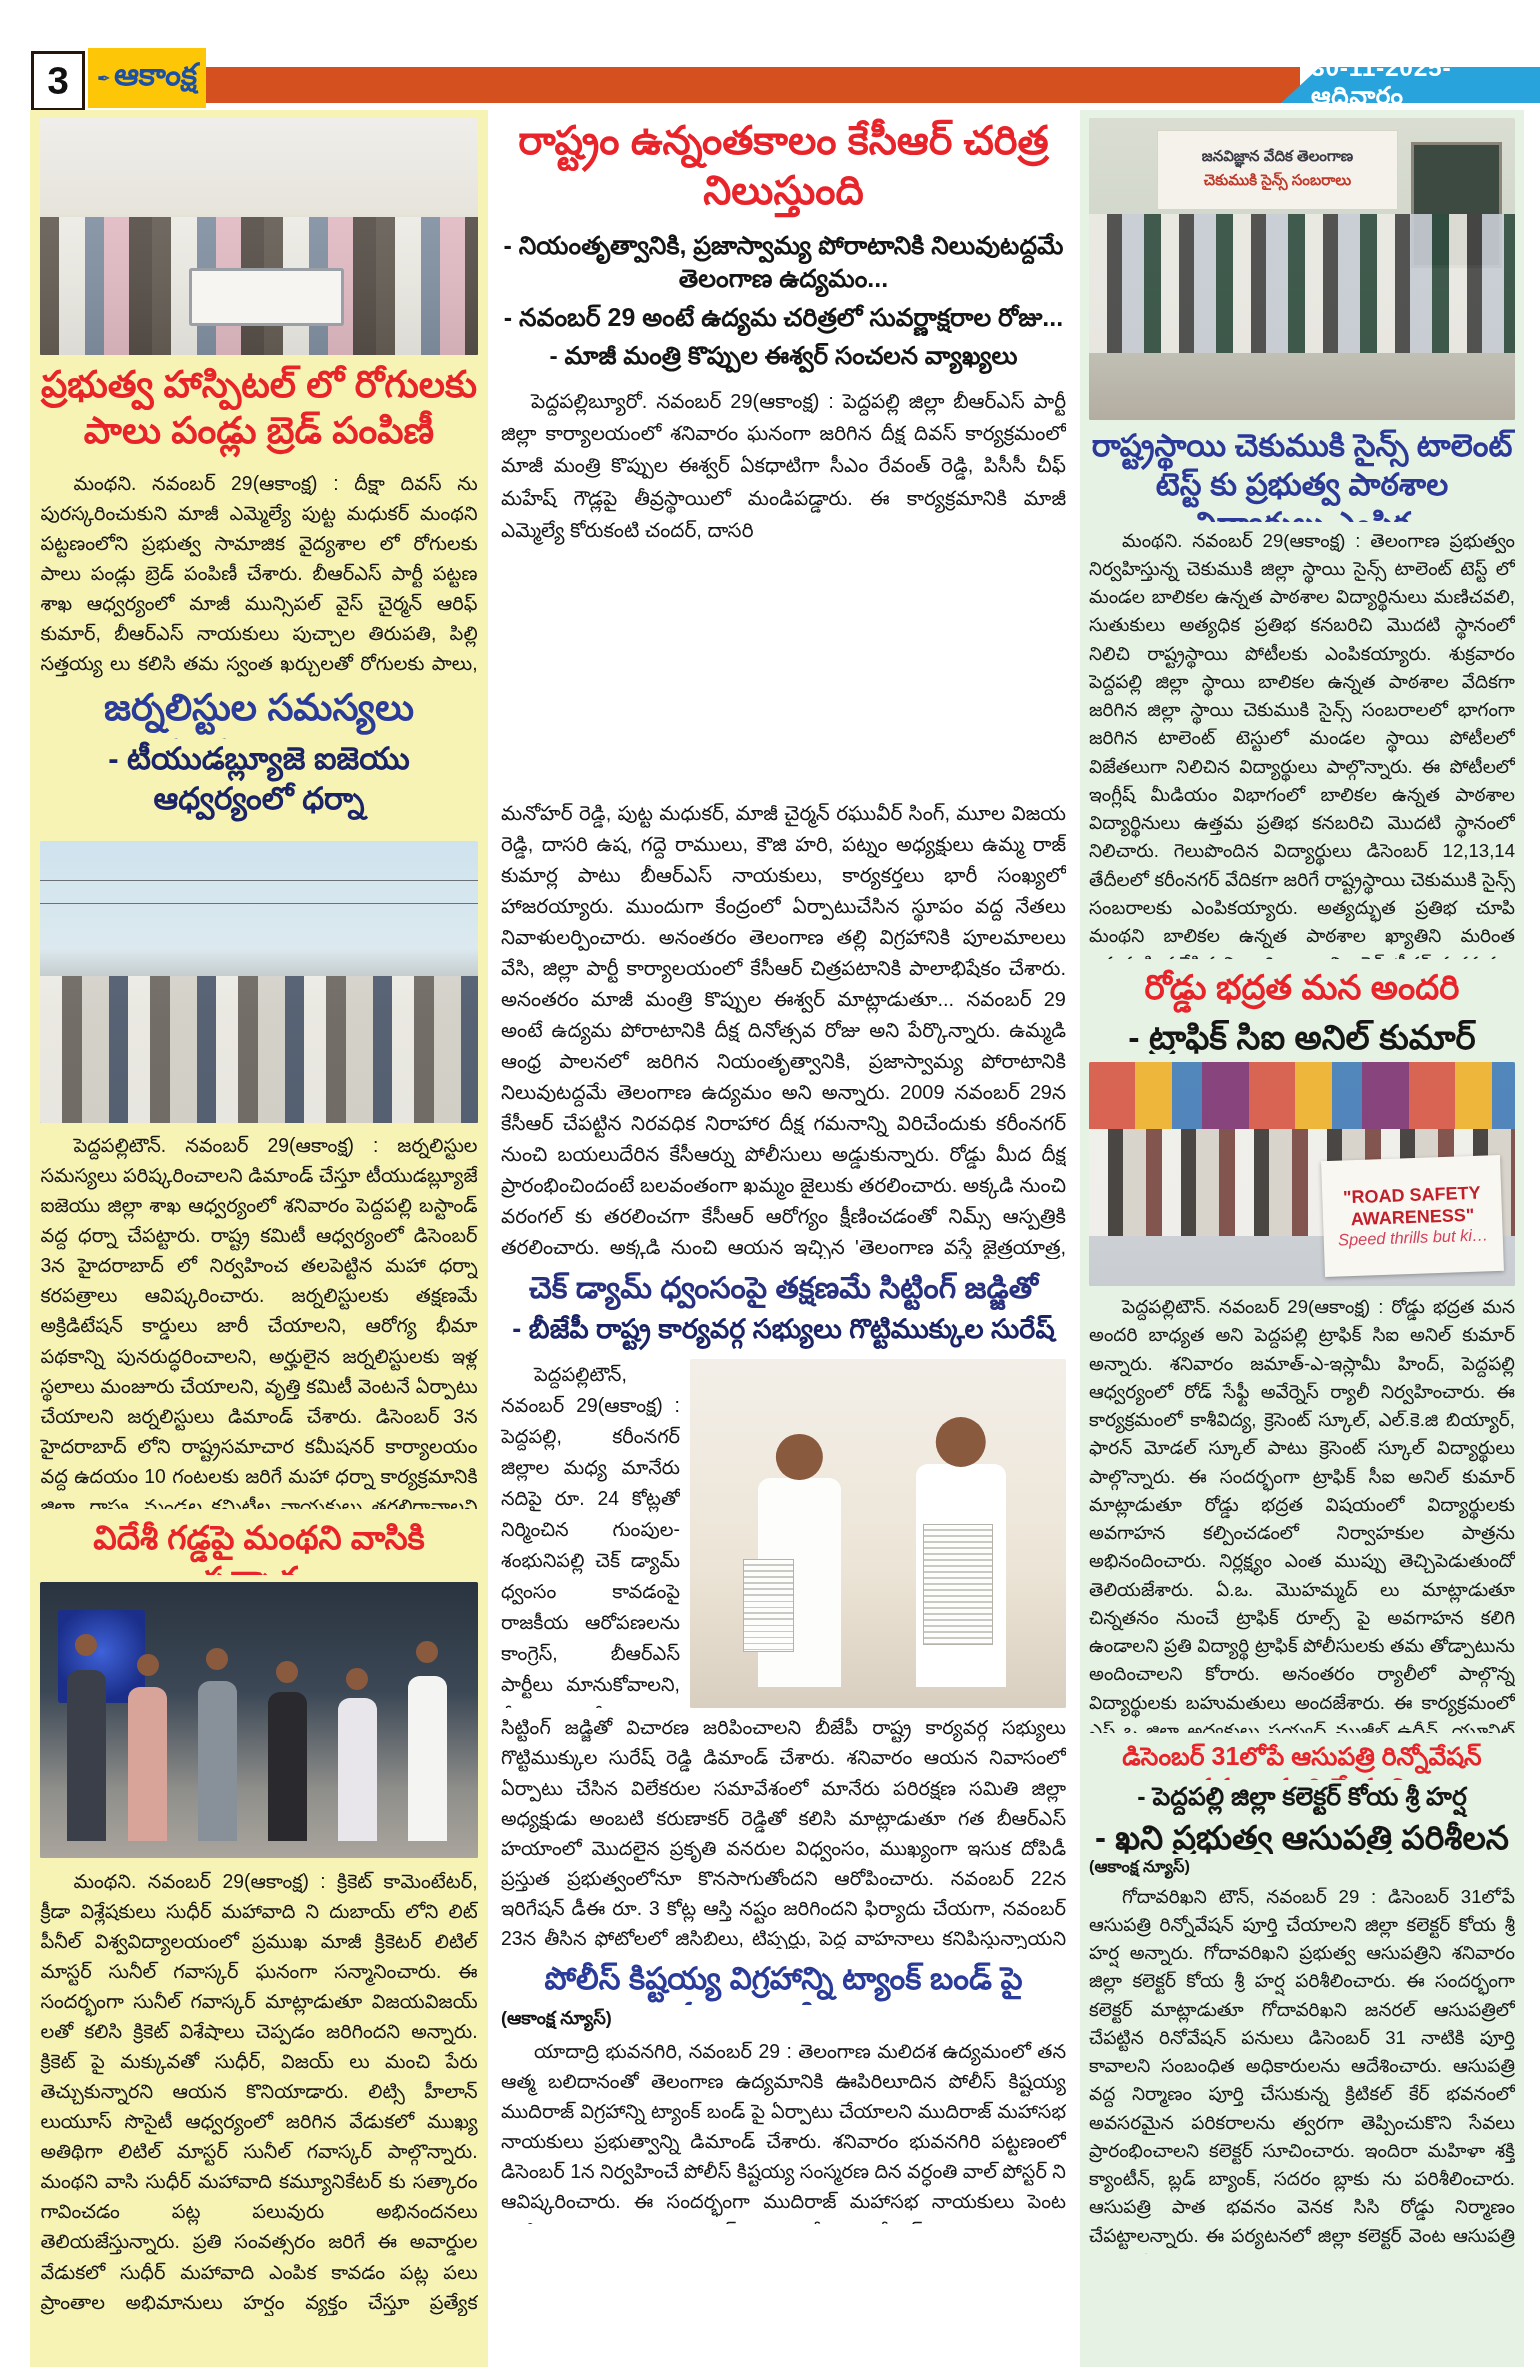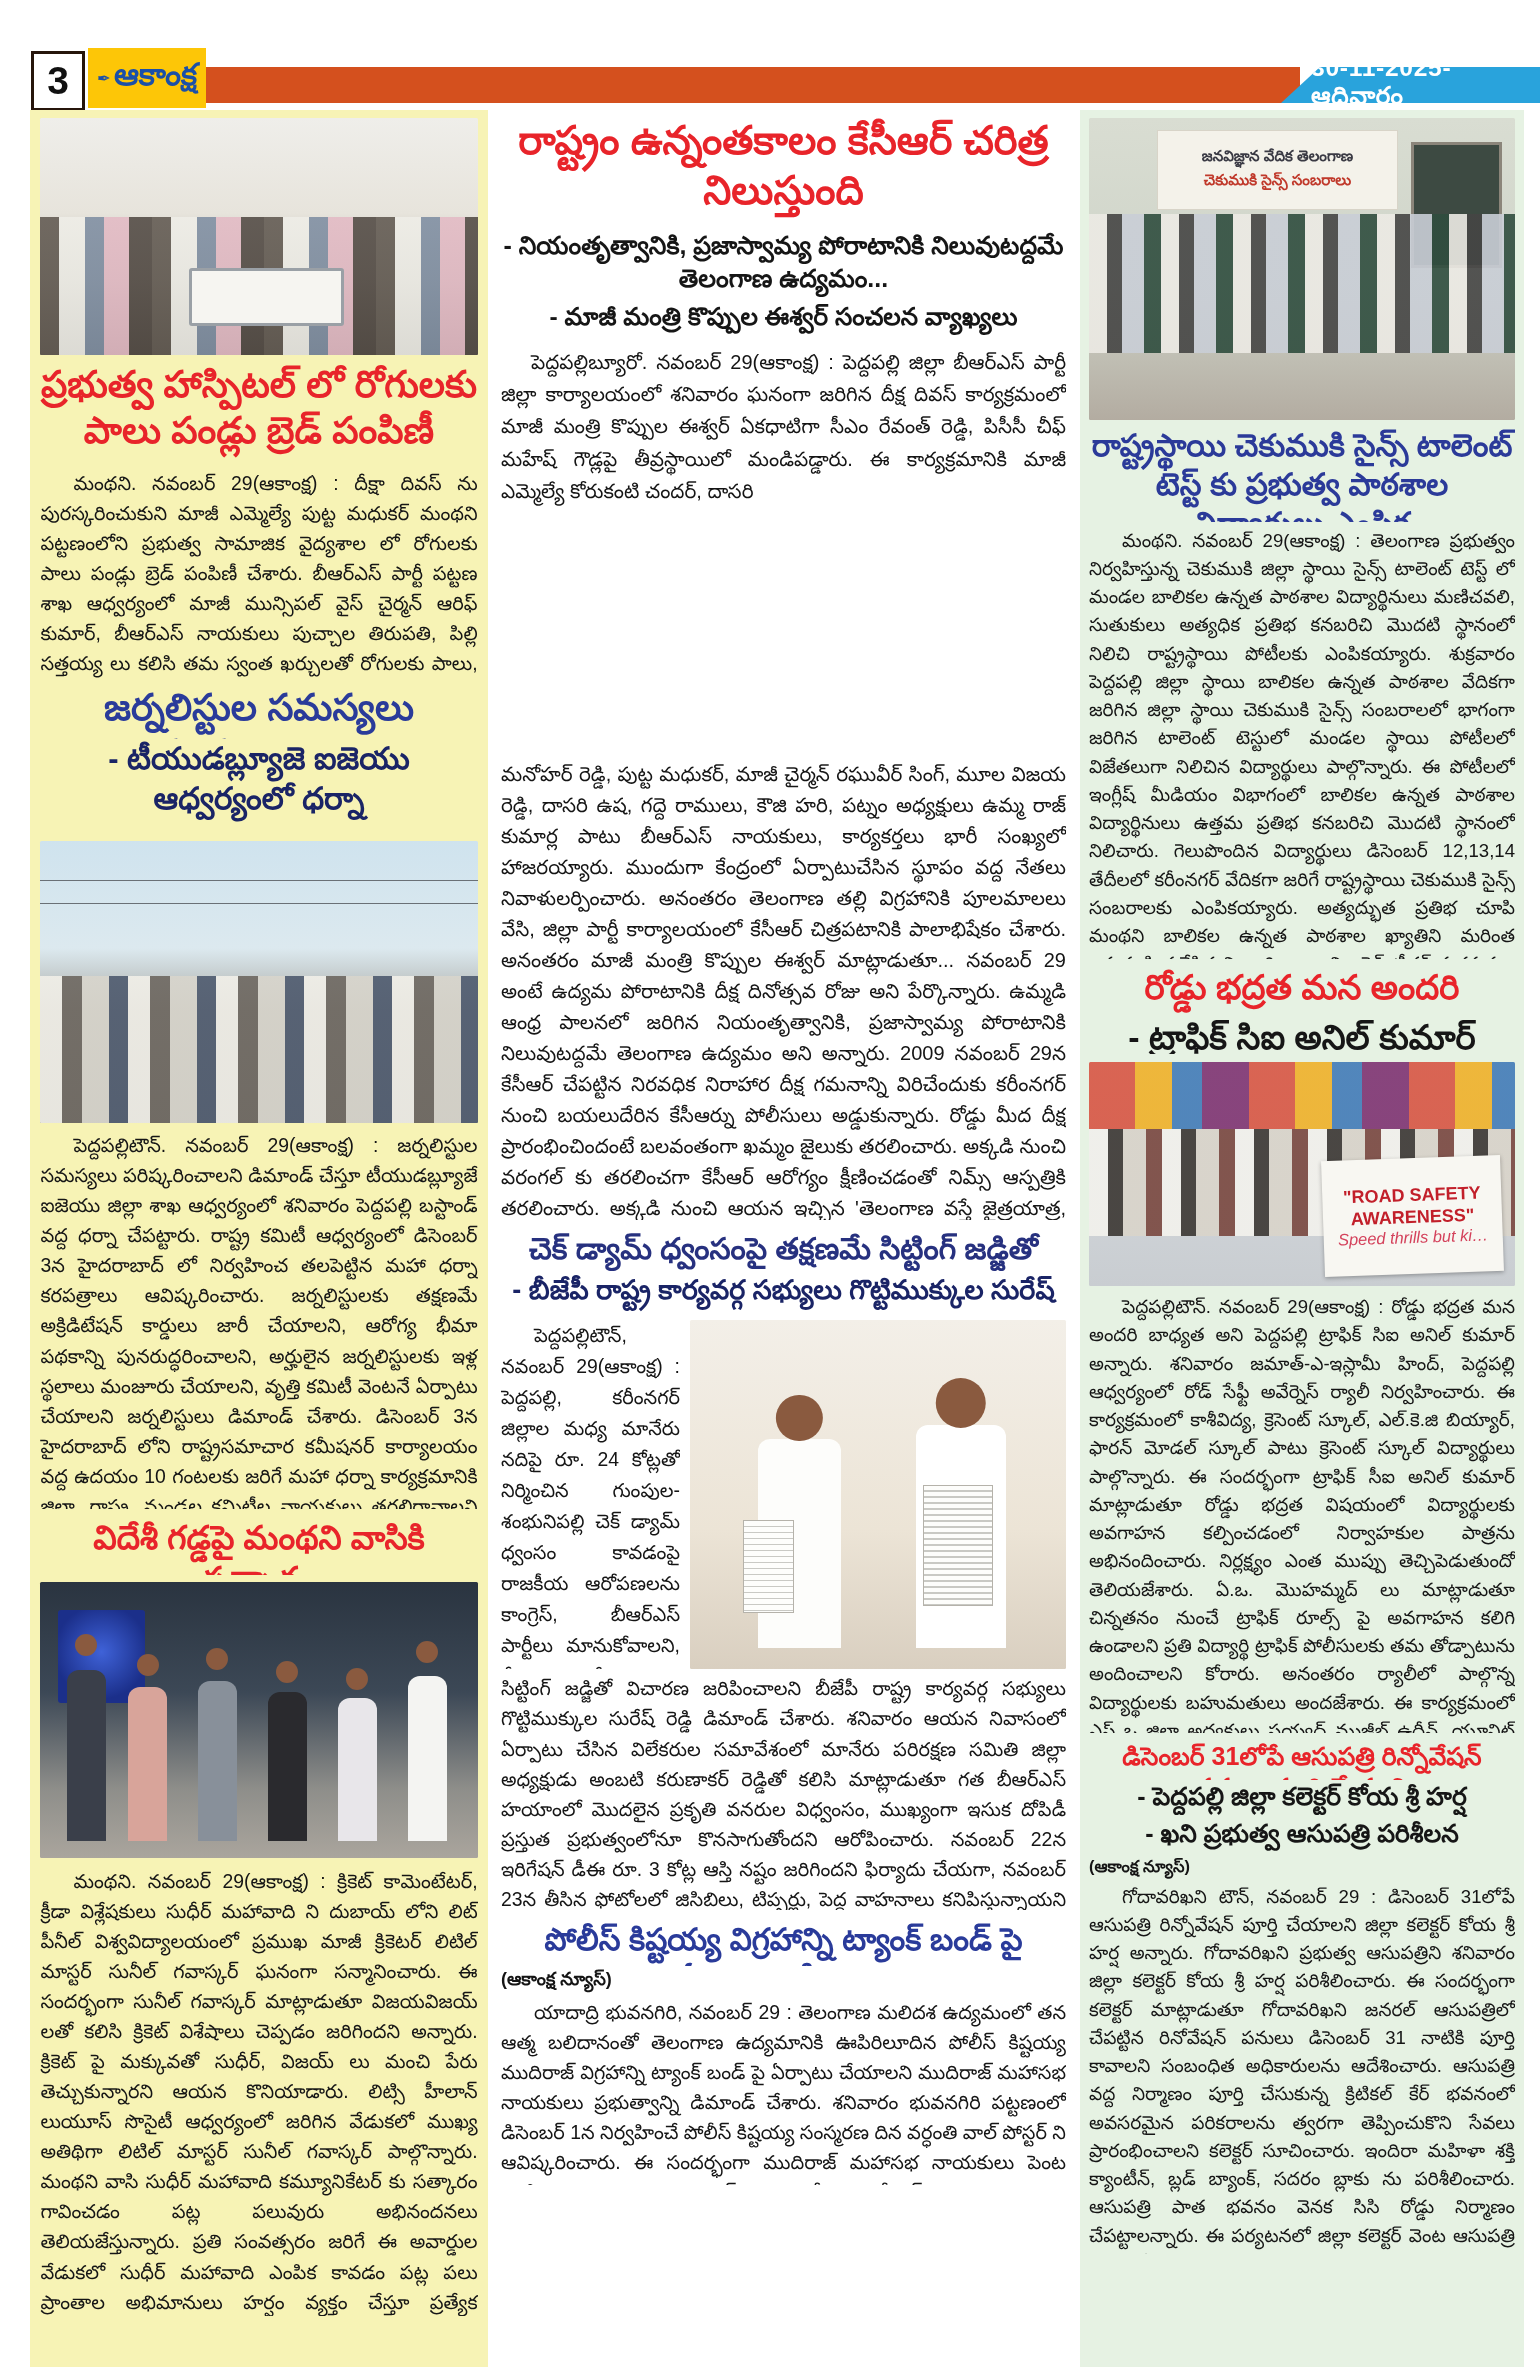--- a/index.html
+++ b/index.html
@@ -120,20 +120,21 @@
       <div class="fig" style="left:68%;background:#e8e6ea;height:52%;"></div>
       <div class="fig" style="left:84%;background:#f4f4f2;height:60%;"></div>
     </div>
     <div class="body-text clip" style="font-size:19.4px;line-height:1.55;height:450px;">మంథని. నవంబర్ 29(ఆకాంక్ష) : క్రికెట్ కామెంటేటర్, క్రీడా విశ్లేషకులు సుధీర్ మహావాది ని దుబాయ్ లోని లిట్ పీనీల్ విశ్వవిద్యాలయంలో ప్రముఖ మాజీ క్రికెటర్ లిటిల్ మాస్టర్ సునీల్ గవాస్కర్ ఘనంగా సన్మానించారు. ఈ సందర్భంగా సునీల్ గవాస్కర్ మాట్లాడుతూ విజయవిజయ్ లతో కలిసి క్రికెట్ విశేషాలు చెప్పడం జరిగిందని అన్నారు. క్రికెట్ పై మక్కువతో సుధీర్, విజయ్ లు మంచి పేరు తెచ్చుకున్నారని ఆయన కొనియాడారు. లిట్సి హీలాన్ లుయూస్ సొసైటీ ఆధ్వర్యంలో జరిగిన వేడుకలో ముఖ్య అతిథిగా లిటిల్ మాస్టర్ సునీల్ గవాస్కర్ పాల్గొన్నారు. మంథని వాసి సుధీర్ మహావాది కమ్యూనికేటర్ కు సత్కారం గావించడం పట్ల పలువురు అభినందనలు తెలియజేస్తున్నారు. ప్రతి సంవత్సరం జరిగే ఈ అవార్డుల వేడుకలో సుధీర్ మహావాది ఎంపిక కావడం పట్ల పలు ప్రాంతాల అభిమానులు హర్షం వ్యక్తం చేస్తూ ప్రత్యేక అభినందనలు అందించడం విశేషం అని పేర్కొన్నారు.</div>
   </div>
 
   <div class="col col-mid">
 
     <div class="headline-red clip mb6" style="font-size:40px;height:110px;">రాష్ట్రం ఉన్నంతకాలం కేసీఆర్ చరిత్ర నిలుస్తుంది</div>
     <div class="subhead clip" style="font-size:25px;height:72px;">- నియంతృత్వానికి, ప్రజాస్వామ్య పోరాటానికి నిలువుటద్దమే తెలంగాణ ఉద్యమం...</div>
+    <div class="subhead clip" style="font-size:25px;height:39px;">- నవంబర్ 29 అంటే ఉద్యమ చరిత్రలో సువర్ణాక్షరాల రోజు...</div>
     <div class="subhead clip mb10" style="font-size:24.6px;height:37px;">- మాజీ మంత్రి కొప్పుల ఈశ్వర్ సంచలన వ్యాఖ్యలు</div>
 
     <div class="row mb10">
       <div class="body-text clip" style="font-size:20px;line-height:1.62;height:406px;flex:1;text-indent:30px;">పెద్దపల్లిబ్యూరో. నవంబర్ 29(ఆకాంక్ష) : పెద్దపల్లి జిల్లా బీఆర్ఎస్ పార్టీ జిల్లా కార్యాలయంలో శనివారం ఘనంగా జరిగిన దీక్ష దివస్ కార్యక్రమంలో మాజీ మంత్రి కొప్పుల ఈశ్వర్ ఏకధాటిగా సీఎం రేవంత్ రెడ్డి, పిసీసీ చీఫ్ మహేష్ గౌడ్లపై తీవ్రస్థాయిలో మండిపడ్డారు. ఈ కార్యక్రమానికి మాజీ ఎమ్మెల్యే కోరుకంటి చందర్, దాసరి</div>
     </div>
     <div class="body-text clip mb14" style="font-size:20px;line-height:1.55;height:461px;text-indent:0;">మనోహర్ రెడ్డి, పుట్ట మధుకర్, మాజీ చైర్మన్ రఘువీర్ సింగ్, మూల విజయ రెడ్డి, దాసరి ఉష, గద్దె రాములు, కౌజి హరి, పట్నం అధ్యక్షులు ఉమ్మ రాజ్ కుమార్ల పాటు బీఆర్ఎస్ నాయకులు, కార్యకర్తలు భారీ సంఖ్యలో హాజరయ్యారు. ముందుగా కేంద్రంలో ఏర్పాటుచేసిన స్థూపం వద్ద నేతలు నివాళులర్పించారు. అనంతరం తెలంగాణ తల్లి విగ్రహానికి పూలమాలలు వేసి, జిల్లా పార్టీ కార్యాలయంలో కేసీఆర్ చిత్రపటానికి పాలాభిషేకం చేశారు. అనంతరం మాజీ మంత్రి కొప్పుల ఈశ్వర్ మాట్లాడుతూ... నవంబర్ 29 అంటే ఉద్యమ పోరాటానికి దీక్ష దినోత్సవ రోజు అని పేర్కొన్నారు. ఉమ్మడి ఆంధ్ర పాలనలో జరిగిన నియంతృత్వానికి, ప్రజాస్వామ్య పోరాటానికి నిలువుటద్దమే తెలంగాణ ఉద్యమం అని అన్నారు. 2009 నవంబర్ 29న కేసీఆర్ చేపట్టిన నిరవధిక నిరాహార దీక్ష గమనాన్ని విరిచేందుకు కరీంనగర్ నుంచి బయలుదేరిన కేసీఆర్ను పోలీసులు అడ్డుకున్నారు. రోడ్డు మీద దీక్ష ప్రారంభించిందంటే బలవంతంగా ఖమ్మం జైలుకు తరలించారు. అక్కడి నుంచి వరంగల్ కు తరలించగా కేసీఆర్ ఆరోగ్యం క్షీణించడంతో నిమ్స్ ఆస్పత్రికి తరలించారు. అక్కడి నుంచి ఆయన ఇచ్చిన 'తెలంగాణ వస్తే జైత్రయాత్ర, రాకపోతే శవయాత్ర' పిలుపు ప్రజల్లో ఆవేశాన్ని రగిల్చిందని గుర్తుచేశారు. అప్పటి అఖిలపక్ష సమావేశం, 2014 జూన్ 2న తెలంగాణ రూపుదిద్దుకోవడం కేసీఆర్ దీక్ష ఫలితమేనని ఆయన అన్నారు. నేడు అధికారం కోసం కాంగ్రెస్ నేతలు ఆంధ్ర పాలకులతో కలిసి తెలంగాణ ఉద్యమంపై విమర్శలు చేయడం విడ్డూరమన్నారు. 'పెట్టిన చరిత్ర రేవంతే' అని తీవ్ర విమర్శలు గుప్పించారు. రేవంత్ రెడ్డి ప్రభుత్వం చూపుతున్న ప్రచార్భాటం మండిపడగా, కాంగ్రెస్ ఇచ్చిన 6 గ్యారెంటీలు, 420 హామీలు అన్ని అబద్ధాలేనని, ప్రజలను మోసగించారని విమర్శించారు. కేసీఆర్ పాలనలో ప్రతి రంగంలో తెలంగాణ అభివృద్ధి చెందిందని, రాష్ట్రం ఉన్నంతకాలం కేసీఆర్ చరిత్ర నిలుస్తుందని కొప్పుల ఈశ్వర్ స్పష్టం చేశారు.</div>
 
     <div class="headline-blue clip" style="font-size:30px;height:43px;color:#27317f;">చెక్ డ్యామ్ ధ్వంసంపై తక్షణమే సిట్టింగ్ జడ్జితో విచారణ జరిపించాలి</div>
     <div class="subhead subhead-navy clip mb10" style="font-size:27px;height:39px;">- బీజేపీ రాష్ట్ర కార్యవర్గ సభ్యులు గొట్టిముక్కుల సురేష్ రెడ్డి</div>
     <div class="row mb6">
@@ -172,19 +173,19 @@
       <div class="crowd-strip" style="top:30%;height:48%;background:repeating-linear-gradient(90deg,#f2f1ec 0 19.4px,#3e3a36 19.4px 34px,#d9d4ca 34px 57px,#7b4a42 57px 73px);opacity:.92;"></div>
       <div class="road-banner">
         <span class="rb1">"ROAD SAFETY AWARENESS"</span>
         <span class="rb2">Speed thrills but ki…</span>
       </div>
     </div>
     <div class="body-text clip mb10" style="font-size:18.6px;line-height:1.52;height:440px;">పెద్దపల్లిటౌన్. నవంబర్ 29(ఆకాంక్ష) : రోడ్డు భద్రత మన అందరి బాధ్యత అని పెద్దపల్లి ట్రాఫిక్ సిఐ అనిల్ కుమార్ అన్నారు. శనివారం జమాత్-ఎ-ఇస్లామీ హింద్, పెద్దపల్లి ఆధ్వర్యంలో రోడ్ సేఫ్టీ అవేర్నెస్ ర్యాలీ నిర్వహించారు. ఈ కార్యక్రమంలో కాశీవిద్య, క్రెసెంట్ స్కూల్, ఎల్.కె.జి బియ్యార్, ఫారన్ మోడల్ స్కూల్ పాటు క్రెసెంట్ స్కూల్ విద్యార్థులు పాల్గొన్నారు. ఈ సందర్భంగా ట్రాఫిక్ సీఐ అనిల్ కుమార్ మాట్లాడుతూ రోడ్డు భద్రత విషయంలో విద్యార్థులకు అవగాహన కల్పించడంలో నిర్వాహకుల పాత్రను అభినందించారు. నిర్లక్ష్యం ఎంత ముప్పు తెచ్చిపెడుతుందో తెలియజేశారు. ఏ.ఒ. మొహమ్మద్ లు మాట్లాడుతూ చిన్నతనం నుంచే ట్రాఫిక్ రూల్స్ పై అవగాహన కలిగి ఉండాలని ప్రతి విద్యార్థి ట్రాఫిక్ పోలీసులకు తమ తోడ్పాటును అందించాలని కోరారు. అనంతరం ర్యాలీలో పాల్గొన్న విద్యార్థులకు బహుమతులు అందజేశారు. ఈ కార్యక్రమంలో ఎస్ ఒ జిల్లా అధ్యక్షులు సయ్యద్ ముజీబ్ ఉద్దీన్, యూనిట్ అధ్యక్షులు సయ్యద్ మతీన్ఉద్దీన్, మొహమ్మద్ జబీర్, సయ్యద్ ఇక్బాల్, మొహమ్మద్ సాబీర్, షేక్ అయూబ్, హదీ, బాషు, రహీమ్, రౌఫ్ తదితర సభ్యులు, కార్యకర్తలు పాల్గొన్నారు.</div>
 
     <div class="headline-red clip" style="font-size:25px;height:39px;">డిసెంబర్ 31లోపే ఆసుపత్రి రిన్నోవేషన్ పనులు పూర్తి చేయాలి</div>
     <div class="subhead clip" style="font-size:25px;height:37px;">- పెద్దపల్లి జిల్లా కలెక్టర్ కోయ శ్రీ హర్ష</div>
-    <div class="subhead clip" style="font-size:25px;height:37px;">- ఖని  ప్రభుత్వ ఆసుపత్రి పరిశీలన</div>
+    <div class="subhead clip" style="font-size:33px;height:37px;">- ఖని  ప్రభుత్వ ఆసుపత్రి పరిశీలన</div>
     <div class="credit" style="font-size:16.4px;">(ఆకాంక్ష న్యూస్)</div>
     <div class="body-text clip" style="font-size:18.6px;line-height:1.52;height:371px;">గోదావరిఖని టౌన్, నవంబర్ 29 : డిసెంబర్ 31లోపే ఆసుపత్రి రిన్నోవేషన్ పూర్తి చేయాలని జిల్లా కలెక్టర్ కోయ శ్రీ హర్ష అన్నారు. గోదావరిఖని ప్రభుత్వ ఆసుపత్రిని శనివారం జిల్లా కలెక్టర్ కోయ శ్రీ హర్ష పరిశీలించారు. ఈ సందర్భంగా కలెక్టర్ మాట్లాడుతూ గోదావరిఖని జనరల్ ఆసుపత్రిలో చేపట్టిన రినోవేషన్ పనులు డిసెంబర్ 31 నాటికి పూర్తి కావాలని సంబంధిత అధికారులను ఆదేశించారు. ఆసుపత్రి వద్ద నిర్మాణం పూర్తి చేసుకున్న క్రిటికల్ కేర్ భవనంలో అవసరమైన పరికరాలను త్వరగా తెప్పించుకొని సేవలు ప్రారంభించాలని కలెక్టర్ సూచించారు. ఇందిరా మహిళా శక్తి క్యాంటీన్, బ్లడ్ బ్యాంక్, సదరం బ్లాకు ను పరిశీలించారు. ఆసుపత్రి పాత భవనం వెనక సిసి రోడ్డు నిర్మాణం చేపట్టాలన్నారు. ఈ పర్యటనలో జిల్లా కలెక్టర్ వెంట ఆసుపత్రి డిప్యూటీ సూపరింటెండెంట్ డా. అరుణ, ఆర్.ఎం.ఓ డాక్టర్ కృపా బాయ్, ఇంచార్జ్ ఆర్.ఎం.ఓ. డాక్టర్ రాజు, టి.ఎస్.ఎం.ఐ.డి.సి అధికారులు, సంబంధిత అధికారులు పాల్గొన్నారు.</div>
   </div>
 
 </div>
 
 
 </body></html>

